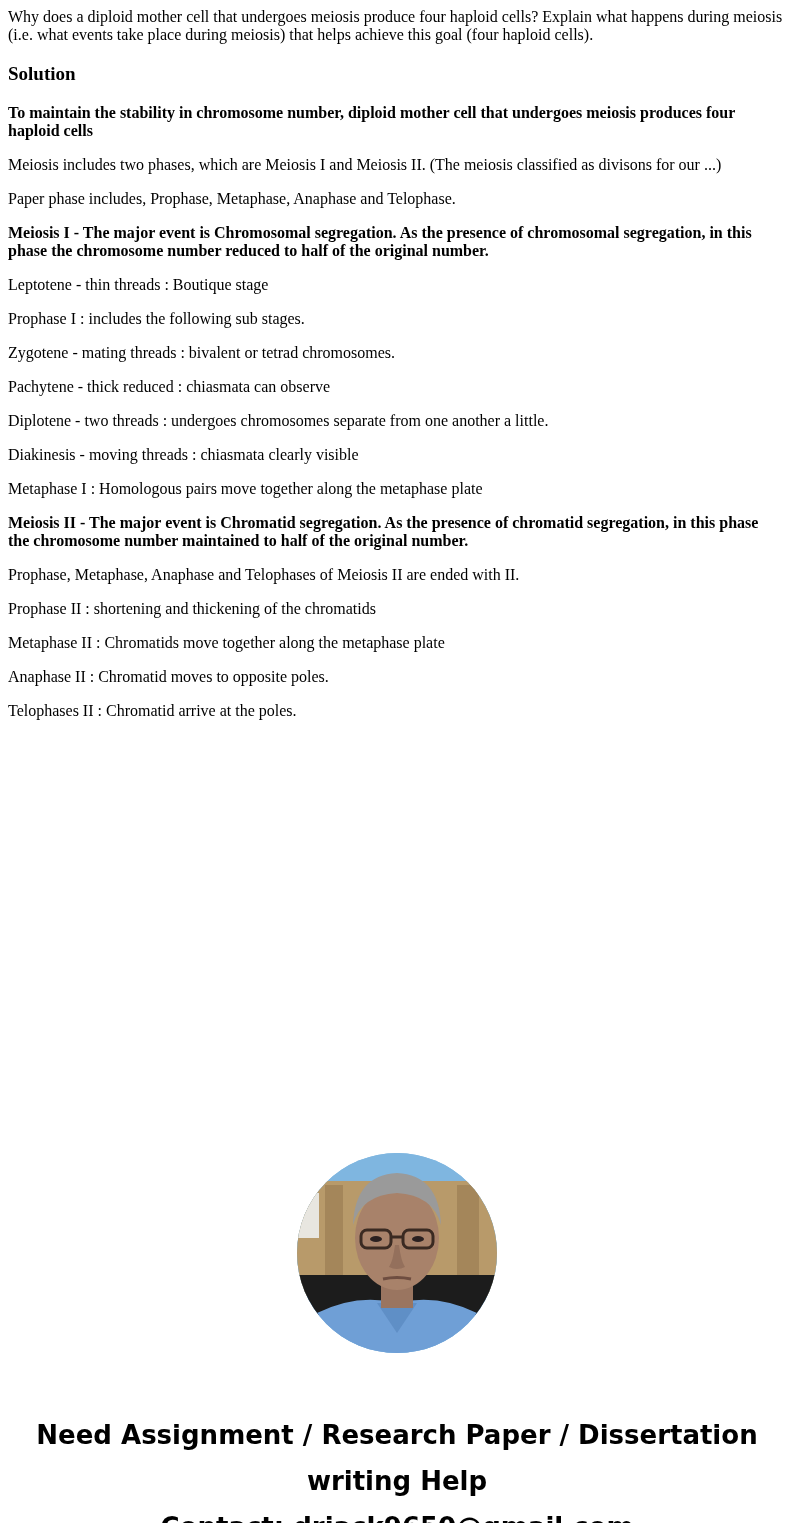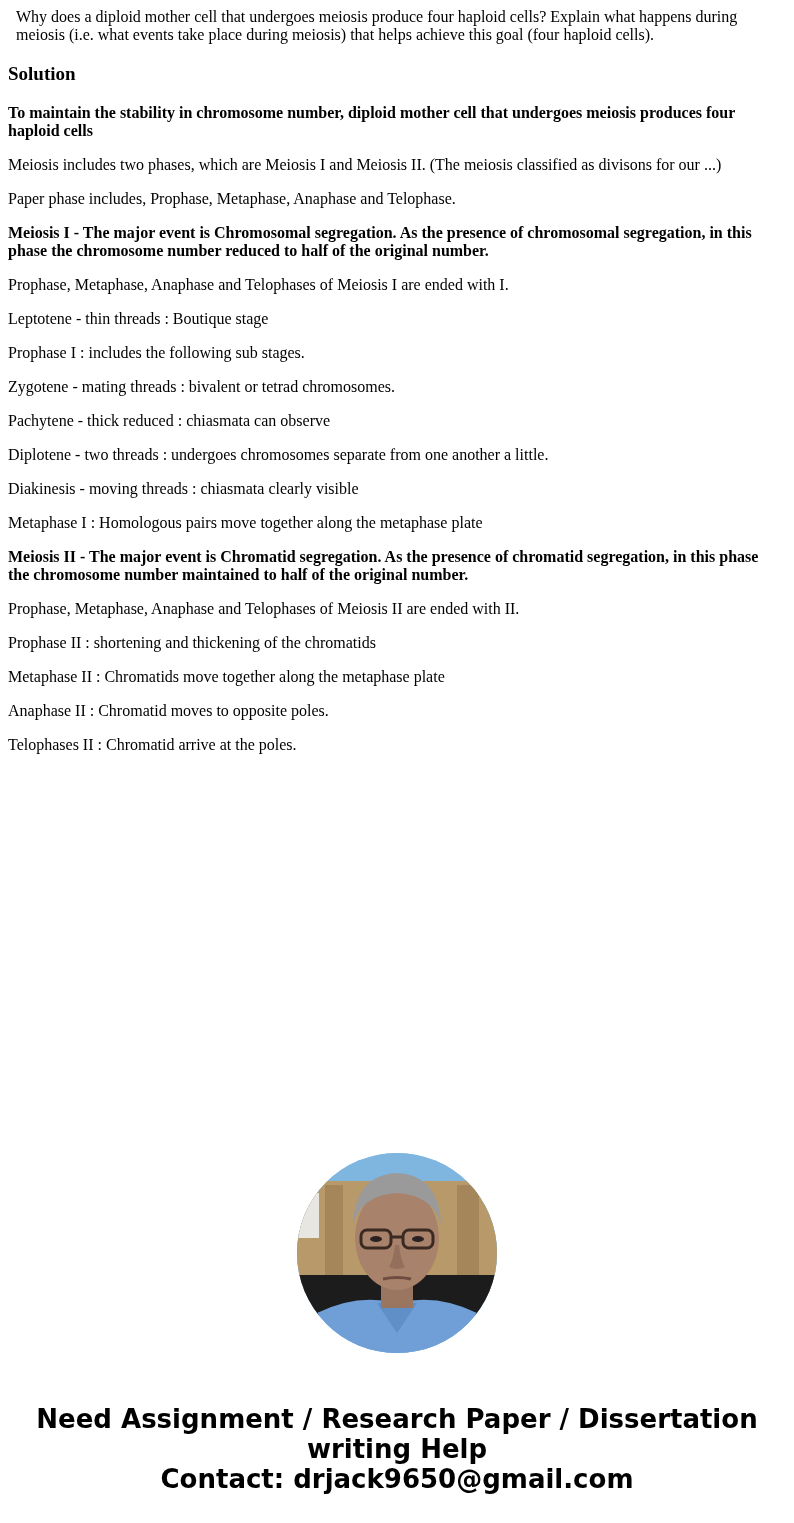--- a/index.html
+++ b/index.html
@@ -7,52 +7,51 @@
       width: 794px;
       height: 1523px;
       position: relative;
       font-family: "Liberation Serif", "DejaVu Serif", serif;
       color: #000000;
       font-size: 16px;
       line-height: 18px;
       overflow: hidden;
     }
     .content { position: absolute; left: 8px; top: 8px; width: 778px; }
-    .question { margin: 0 0 19px 8px; }
+    .question { margin: 0 0 19px 0; }
     h2.solution {
       font-size: 19px; font-weight: bold; margin: 16px 0 19px 0; line-height: 22px;
     }
     p { margin: 0 16px 16px 0; }
     p.strong { font-weight: bold; }
     .avatar {
       position: absolute; left: 297px; top: 1153px;
       width: 200px; height: 200px; border-radius: 50%;
       overflow: hidden; background: #7fb6e0;
     }
     .avatar svg { display: block; width: 200px; height: 200px; }
     .promo {
       position: absolute; left: 0; top: 1404px; width: 794px;
       text-align: center;
       font-family: "DejaVu Sans", sans-serif; font-weight: bold;
       font-size: 26px; line-height: 30px; color: #000000;
     }
-    .promo div { margin: 0; }
+    .promo div { margin: 16px; }
   </style>
 </head>
 <body>
 
 <div class="content">
   <div class="question">Why does a diploid mother cell that undergoes meiosis produce four haploid cells? Explain what happens during meiosis (i.e. what events take place during meiosis) that helps achieve this goal (four haploid cells).</div>
   <h2 class="solution">Solution</h2>
 
   <p class="strong">To maintain the stability in chromosome number, diploid mother cell that undergoes meiosis produces four haploid cells</p>
   <p>Meiosis includes two phases, which are Meiosis I and Meiosis II. (The meiosis classified as divisons for our ...)</p>
   <p>Paper phase includes, Prophase, Metaphase, Anaphase and Telophase.</p>
   <p class="strong">Meiosis I - The major event is Chromosomal segregation. As the presence of chromosomal segregation, in this phase the chromosome number reduced to half of the original number.</p>
-  <p>Prophase, Metaphase, Anaphase and Telophases of Meiosis I are ended with I.</p>
   <p>Leptotene - thin threads : Boutique stage</p>
   <p>Prophase I : includes the following sub stages.</p>
   <p>Zygotene - mating threads : bivalent or tetrad chromosomes.</p>
   <p>Pachytene - thick reduced : chiasmata can observe</p>
   <p>Diplotene - two threads : undergoes chromosomes separate from one another a little.</p>
   <p>Diakinesis - moving threads : chiasmata clearly visible</p>
   <p>Metaphase I : Homologous pairs move together along the metaphase plate</p>
   <p class="strong">Meiosis II - The major event is Chromatid segregation. As the presence of chromatid segregation, in this phase the chromosome number maintained to half of the original number.</p>
   <p>Prophase, Metaphase, Anaphase and Telophases of Meiosis II are ended with II.</p>
   <p>Prophase II :  shortening and thickening of the chromatids</p>

